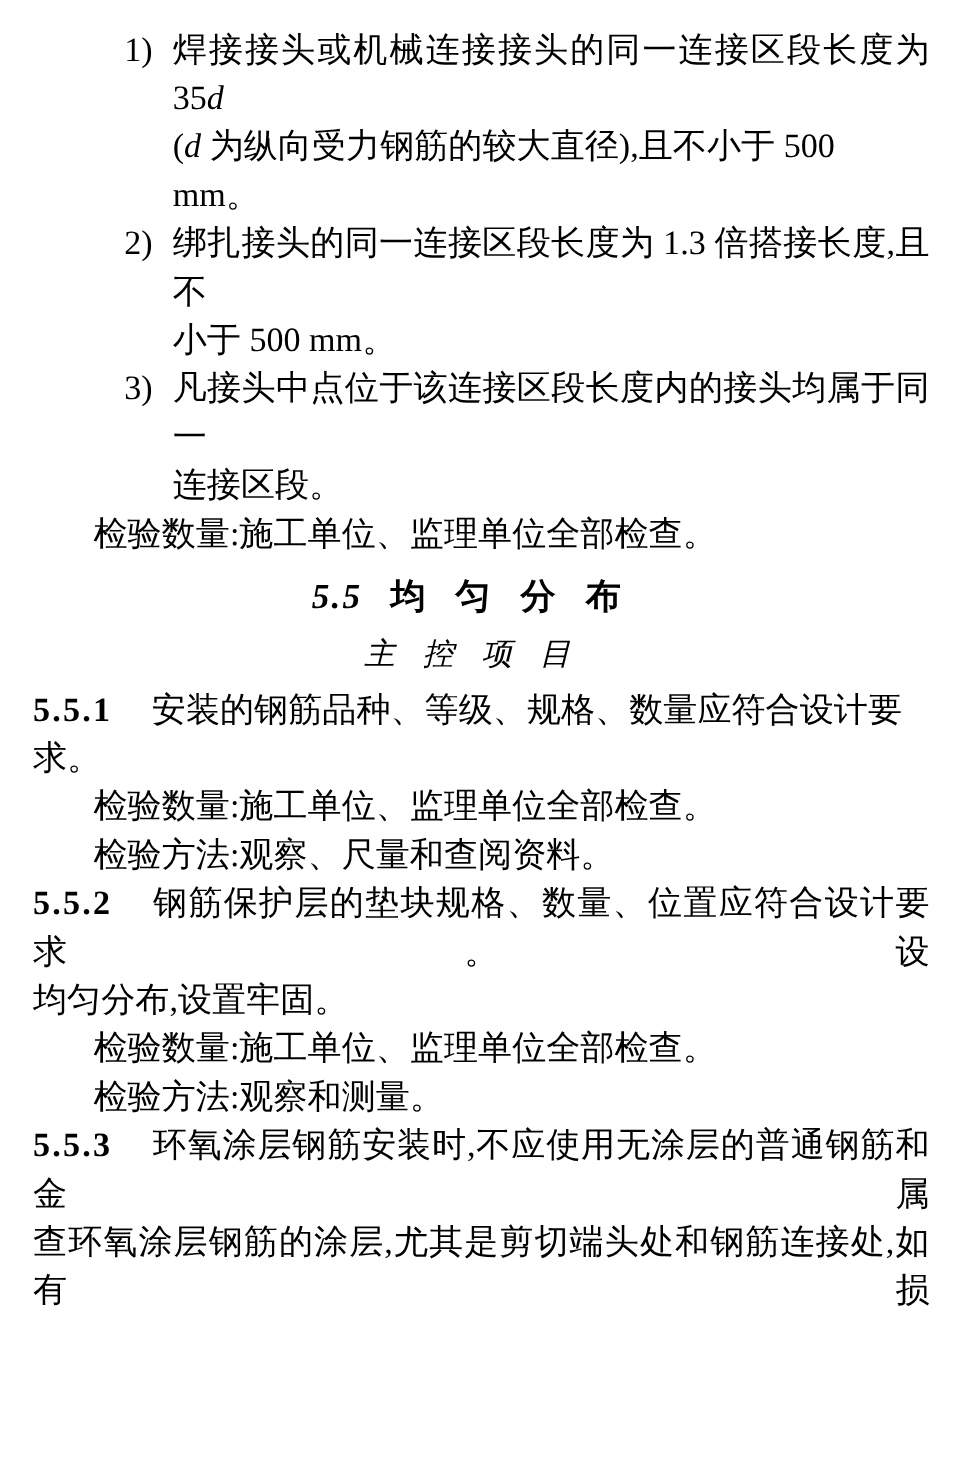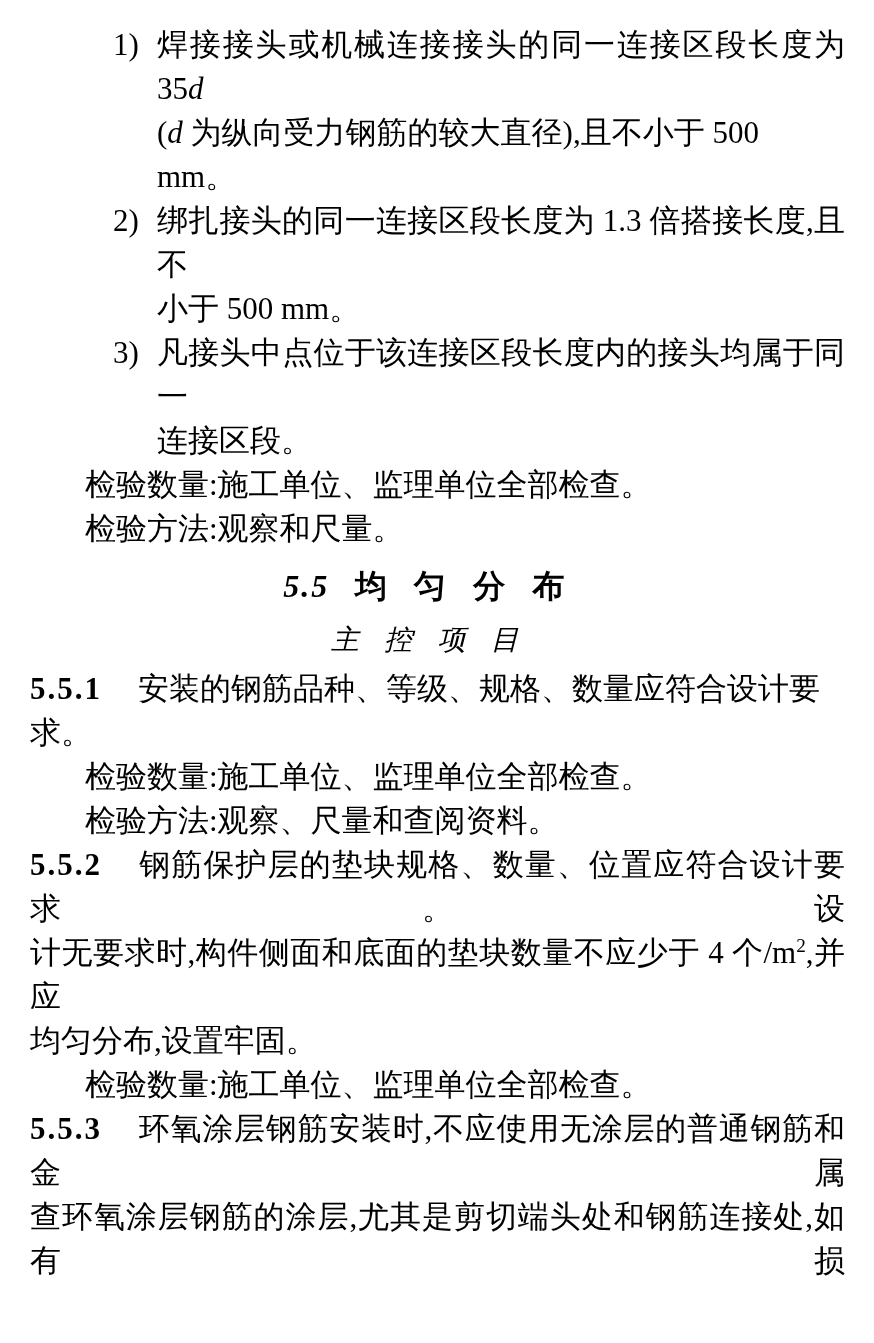--- a/index.html
+++ b/index.html
@@ -58,27 +58,26 @@
 
 <div class="page">
   <div>
       <div class="line li j"><span class="num">1)</span><span>焊接接头或机械连接接头的同一连接区段长度为 35</span><i>d</i></div>
       <div class="line cont"><span>(</span><i>d</i><span> 为纵向受力钢筋的较大直径),且不小于 500 mm。</span></div>
       <div class="line li j"><span class="num">2)</span><span>绑扎接头的同一连接区段长度为 1.3 倍搭接长度,且不</span></div>
       <div class="line cont"><span>小于 500 mm。</span></div>
       <div class="line li j"><span class="num">3)</span><span>凡接头中点位于该连接区段长度内的接头均属于同一</span></div>
       <div class="line cont"><span>连接区段。</span></div>
       <div class="line ind"><span>检验数量:施工单位、监理单位全部检查。</span></div>
-      <div class="line ind"><span>检验方法:观察和尺量。</span></div>
       <div class="heading"><span class="hnum">5.5</span><span class="htitle">均匀分布</span></div>
       <div class="subheading">主控项目</div>
       <div class="line sec"><span class="secnum">5.5.1</span><span>安装的钢筋品种、等级、规格、数量应符合设计要求。</span></div>
       <div class="line ind"><span>检验数量:施工单位、监理单位全部检查。</span></div>
       <div class="line ind"><span>检验方法:观察、尺量和查阅资料。</span></div>
       <div class="line sec j"><span class="secnum">5.5.2</span><span>钢筋保护层的垫块规格、数量、位置应符合设计要求。设</span></div>
-      <div class="line  j"><span>计无要求时,构件侧面和底面的垫块数量不应少于 4 个/m</span><sup>2</sup><span>,并应</span></div>
       <div class="line "><span>均匀分布,设置牢固。</span></div>
       <div class="line ind"><span>检验数量:施工单位、监理单位全部检查。</span></div>
+      <div class="line ind"><span>检验方法:观察和测量。</span></div>
       <div class="line sec j"><span class="secnum">5.5.3</span><span>环氧涂层钢筋安装时,不应使用无涂层的普通钢筋和金属</span></div>
       <div class="line  j"><span>查环氧涂层钢筋的涂层,尤其是剪切端头处和钢筋连接处,如有损</span></div>
     </div>
 
 </div>
 
 </body></html>

